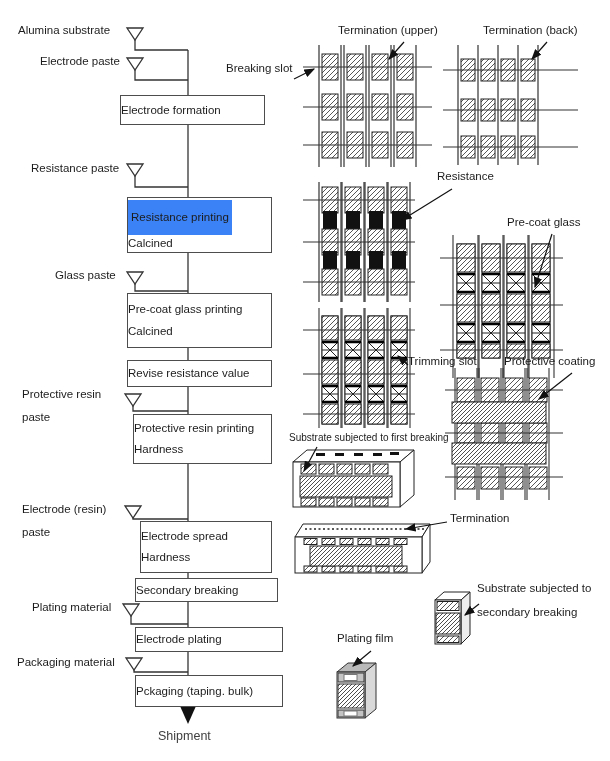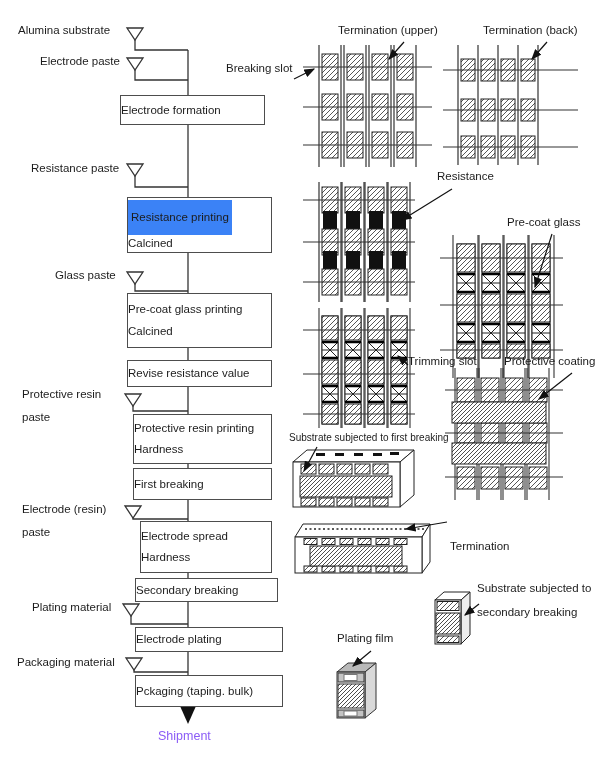--- a/index.html
+++ b/index.html
@@ -6,21 +6,21 @@
   .canvas{position:relative;width:610px;height:761px;background:#fff;overflow:hidden;
           font-family:"Liberation Sans",sans-serif;color:#222;}
   .canvas svg{position:absolute;left:0;top:0;}
   .lbl{position:absolute;font-size:11.5px;color:#1c1c1c;white-space:nowrap;line-height:13px;}
   .lbl.small{font-size:10px;}
   .fbox{position:absolute;background:#fff;border:1px solid #4d4d4d;display:flex;
         flex-direction:column;align-items:flex-start;justify-content:space-evenly;
         font-size:11.5px;color:#1c1c1c;text-align:center;box-sizing:border-box;}
   .fbox span{display:block;line-height:13px;}
   .hl{background:#3b82f6;padding:11px 3px;}
-  .ship{position:absolute;font-size:12.5px;color:#8b5cf6;}
+  .ship{position:absolute;font-size:12.5px;color:#404040;}
 </style>
 </head>
 <body>
 
 <div class="canvas">
 
 <svg width="610" height="761" viewBox="0 0 610 761">
   <defs>
     <pattern id="hatch" patternUnits="userSpaceOnUse" width="5" height="5">
       <rect width="5" height="5" fill="#fff"></rect>
@@ -272,23 +272,20 @@
       <span>Pre-coat glass printing</span>
       <span>Calcined</span>
     </div>
 <div class="fbox" style="left:127px;top:360px;width:145px;height:27px">
       <span>Revise resistance value</span>
     </div>
 <div class="fbox" style="left:133px;top:414px;width:139px;height:50px">
       <span>Protective resin printing</span>
       <span>Hardness</span>
     </div>
-<div class="fbox" style="left:133px;top:468px;width:139px;height:32px">
-      <span>First breaking</span>
-    </div>
 <div class="fbox" style="left:140px;top:521px;width:132px;height:52px">
       <span>Electrode spread</span>
       <span>Hardness</span>
     </div>
 <div class="fbox" style="left:135px;top:578px;width:143px;height:24px">
       <span>Secondary breaking</span>
     </div>
 <div class="fbox" style="left:135px;top:627px;width:148px;height:25px">
       <span>Electrode plating</span>
     </div>
@@ -308,20 +305,20 @@
 <div class="lbl" style="left:17px;top:656px">Packaging material</div>
 
 <div class="lbl" style="left:226px;top:62px">Breaking slot</div>
 <div class="lbl" style="left:338px;top:24px">Termination (upper)</div>
 <div class="lbl" style="left:483px;top:24px">Termination (back)</div>
 <div class="lbl" style="left:437px;top:170px">Resistance</div>
 <div class="lbl" style="left:507px;top:216px">Pre-coat glass</div>
 <div class="lbl" style="left:408px;top:355px">Trimming slot</div>
 <div class="lbl" style="left:504px;top:355px">Protective coating</div>
 <div class="lbl small" style="left:289px;top:431px">Substrate subjected to first breaking</div>
-<div class="lbl" style="left:450px;top:540px">Termination</div>
+<div class="lbl" style="left:450px;top:512px">Termination</div>
 <div class="lbl" style="left:477px;top:582px">Substrate subjected to</div>
 <div class="lbl" style="left:477px;top:606px">secondary breaking</div>
 <div class="lbl" style="left:337px;top:632px">Plating film</div>
 
 <div class="ship" style="left:158px;top:729px">Shipment</div>
 
 </div>
 
 </body></html>

